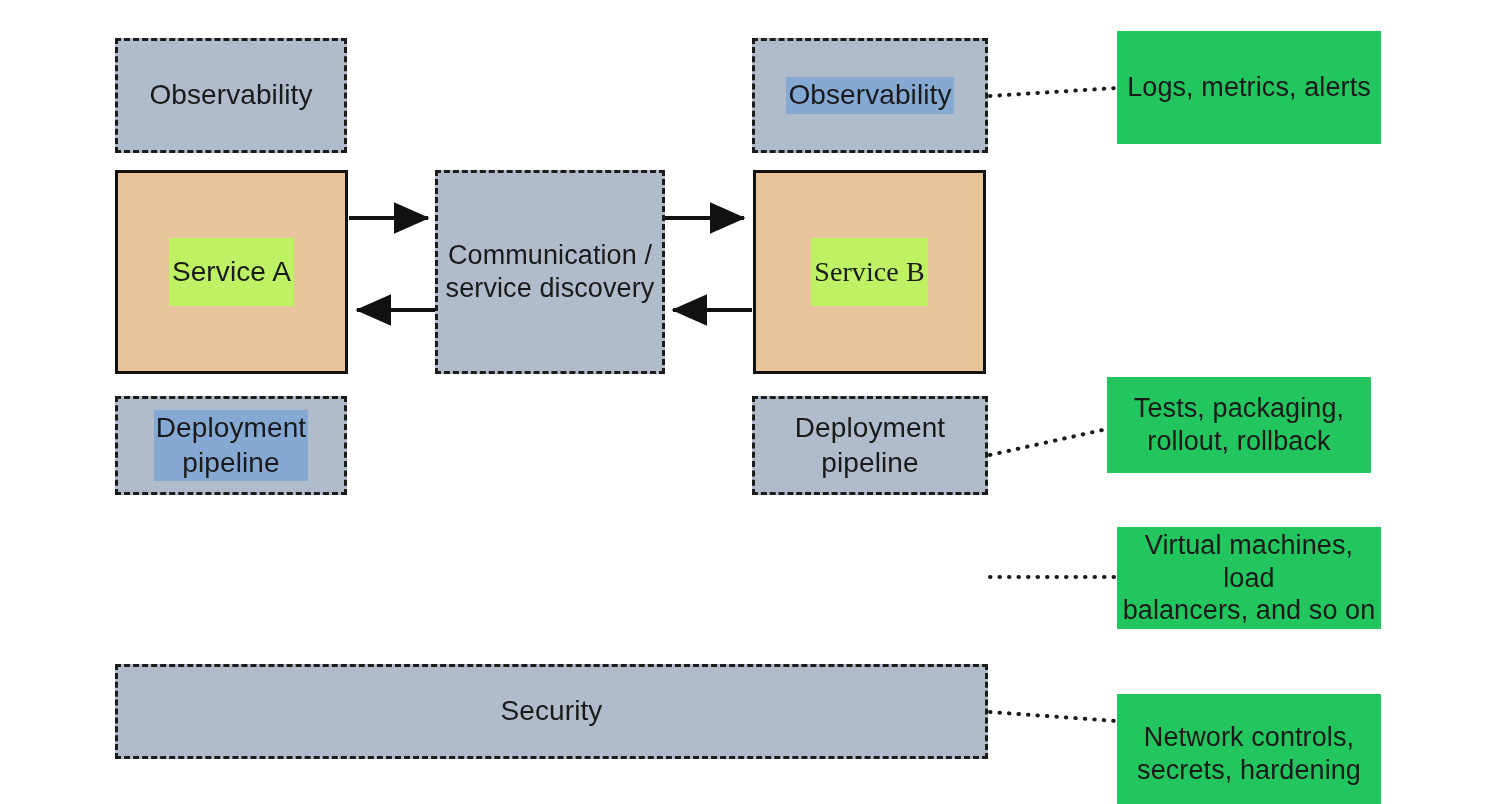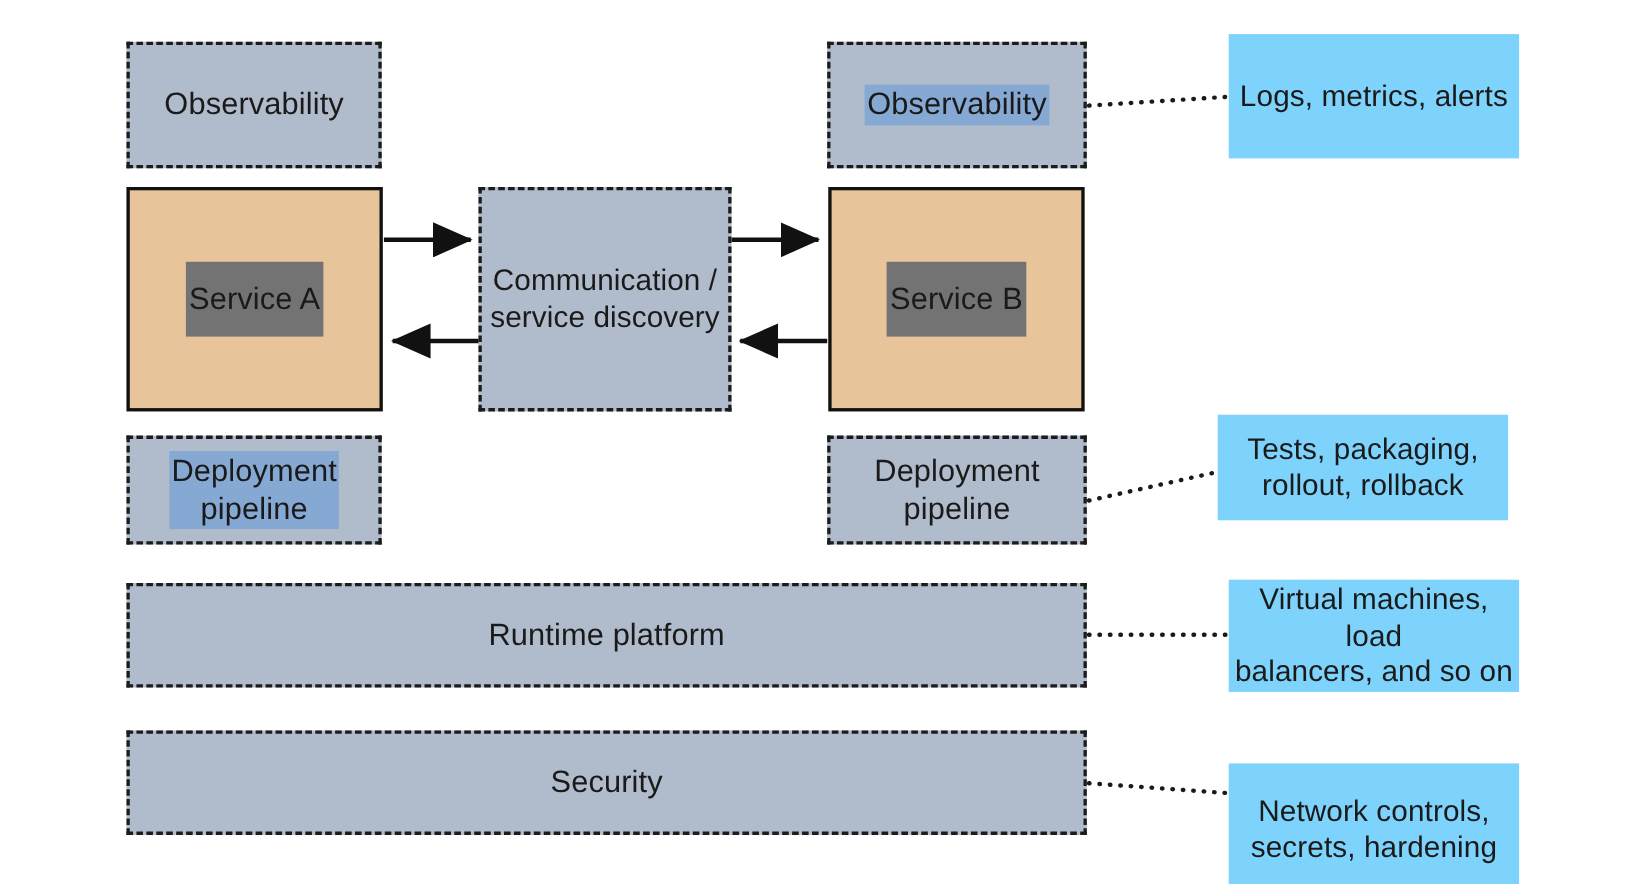--- a/index.html
+++ b/index.html
@@ -38,38 +38,38 @@
     background: #b0bccc;
     border: 3px dashed #1c1c1c;
   }
 
   .solid-service {
     background: #e8c49a;
     border: 3px solid #111111;
   }
 
   .note {
-    background: #7dd3fc;
+    background: #22c55e;
     border: none;
   }
 
   .lbl {
     display: inline-block;
     white-space: pre-line;
   }
 
   
   .hl-blue {
     background: #86a9d4;
     box-decoration-break: clone;
     -webkit-box-decoration-break: clone;
     padding: 1px 2px;
   }
   .hl-gray {
-    background: #737373;
+    background: #bef264;
     box-decoration-break: clone;
     -webkit-box-decoration-break: clone;
     padding: 17px 3px;
   }
 
   
   .fs-28 { font-size: 28px; }
   .fs-27 { font-size: 27px; }
 
   svg.overlay {
@@ -137,42 +137,39 @@
 
   <div class="box solid-service fs-28" style="left:115px; top:170px; width:233px; height:204px;">
     <span class="lbl hl-gray">Service A</span>
   </div>
 
   <div class="box dashed fs-27" style="left:435px; top:170px; width:230px; height:204px;">
     <span class="lbl">Communication /
 service discovery</span>
   </div>
 
-  <div class="box solid-service fs-28" style="left:753px; top:170px; width:233px; height:204px;">
+  <div class="box solid-service fs-28" style="left:753px; top:170px; width:233px; height:204px;font-family:Liberation Serif, serif;">
     <span class="lbl hl-gray">Service B</span>
   </div>
 
   <div class="box dashed fs-28" style="left:115px; top:396px; width:232px; height:99px;">
     <span class="lbl hl-blue">Deployment
 pipeline</span>
   </div>
 
   <div class="box dashed fs-28" style="left:752px; top:396px; width:236px; height:99px;">
     <span class="lbl">Deployment
 pipeline</span>
   </div>
 
   <div class="box note fs-27" style="left:1107px; top:377px; width:264px; height:96px;">
     <span class="lbl">Tests, packaging,
 rollout, rollback</span>
   </div>
 
-  <div class="box dashed fs-28" style="left:115px; top:530px; width:873px; height:95px;">
-    <span class="lbl">Runtime platform</span>
-  </div>
 
   <div class="box dashed fs-28" style="left:115px; top:664px; width:873px; height:95px;">
     <span class="lbl">Security</span>
   </div>
 
   <div class="box note fs-27" style="left:1117px; top:527px; width:264px; height:102px;">
     <span class="lbl">Virtual machines, load
 balancers, and so on</span>
   </div>
 

